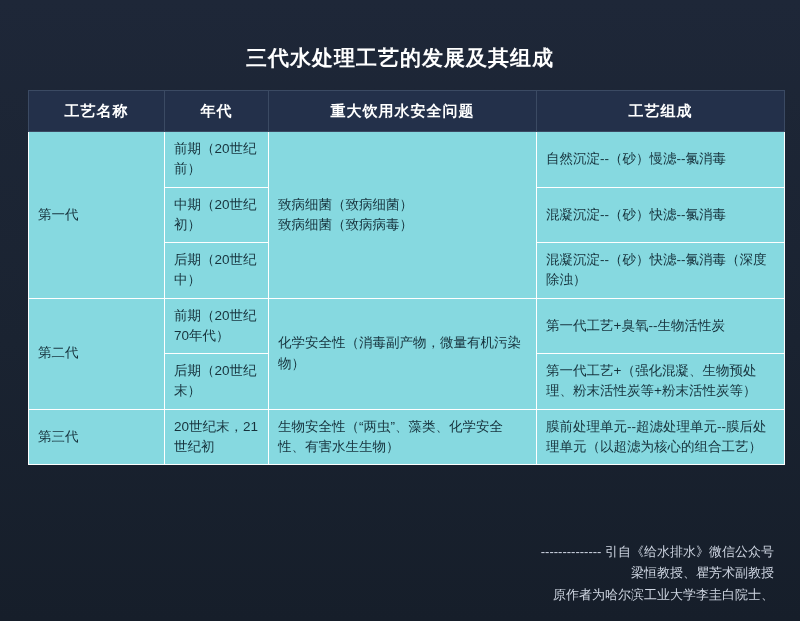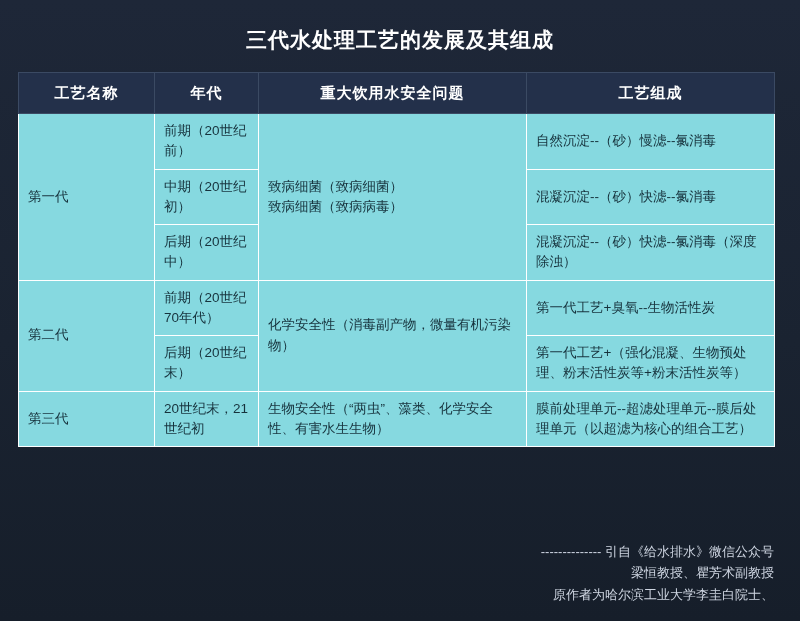--- a/index.html
+++ b/index.html
@@ -19,25 +19,25 @@
     height: 621px;
     background: linear-gradient(180deg, #1e2738 0%, #1a2331 55%, #161e2a 100%);
     box-sizing: border-box;
   }
   .title {
     text-align: center;
     color: #ffffff;
     font-size: 21px;
     font-weight: bold;
     letter-spacing: 1px;
-    padding-top: 26px;
+    padding-top: 44px;
     padding-bottom: 18px;
   }
   .table-wrap {
-    margin: 0 18px;
+    margin: 0 28px;
   }
   table.matrix {
     width: 756px;
     border-collapse: collapse;
     table-layout: fixed;
   }
   table.matrix th {
     background: #23304a;
     color: #ffffff;
     font-size: 15px;

